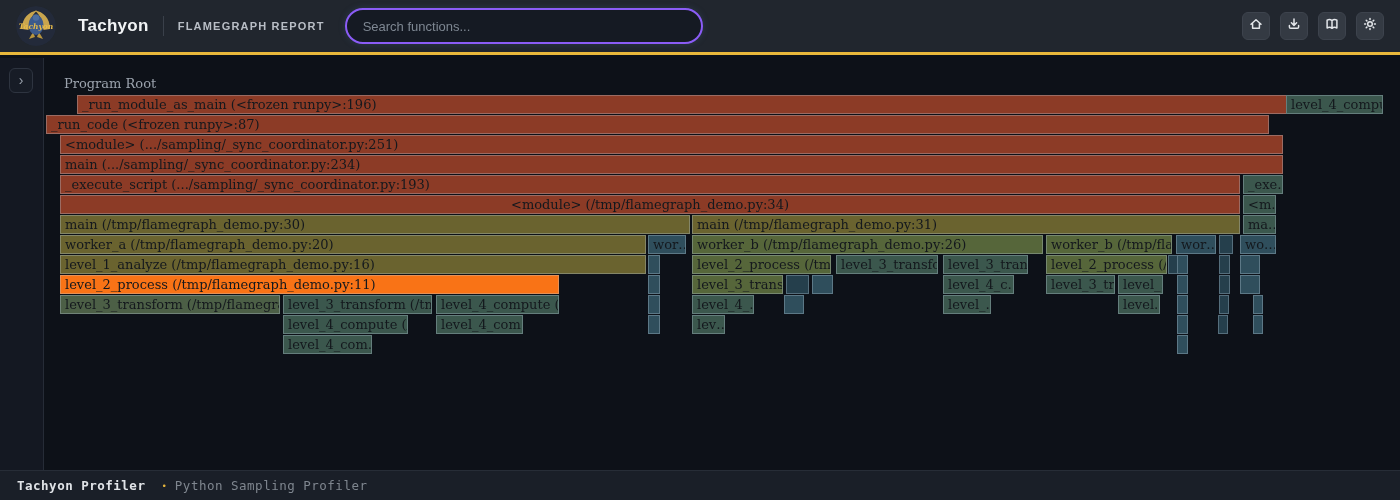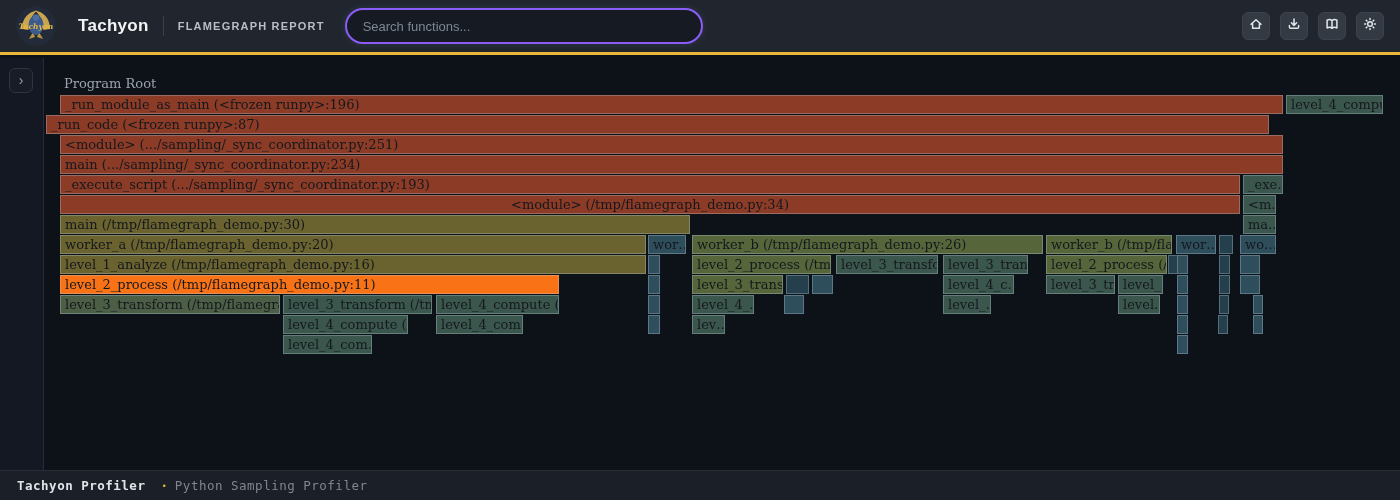--- a/index.html
+++ b/index.html
@@ -97,30 +97,31 @@
 </div>
 
 <div class="main">
   <div class="sidebar">
     <div class="sidebar-toggle">
       <span>›</span>
     </div>
   </div>
   <div class="flame-area">
       <div class="frame root" title="Program Root" style="left: 16px; top: 17px; width: 1323px; height: 19px; background: transparent;">Program Root</div>
-      <div class="frame red" title="_run_module_as_main (&lt;frozen runpy&gt;:196)" style="left: 16px; top: 37px; width: 1223px; height: 19px; background: rgb(140, 59, 38);">_run_module_as_main (&lt;frozen runpy&gt;:196)</div>
+      <div class="frame red" title="_run_module_as_main (&lt;frozen runpy&gt;:196)" style="left: 33px; top: 37px; width: 1223px; height: 19px; background: rgb(140, 59, 38);">_run_module_as_main (&lt;frozen runpy&gt;:196)</div>
       <div class="frame teal" title="level_4_comput…" style="left: 1242px; top: 37px; width: 97px; height: 19px; background: rgb(59, 87, 77);">level_4_comput…</div>
       <div class="frame red" title="_run_code (&lt;frozen runpy&gt;:87)" style="left: 2px; top: 57px; width: 1223px; height: 19px; background: rgb(140, 59, 38);">_run_code (&lt;frozen runpy&gt;:87)</div>
       <div class="frame red" title="&lt;module&gt; (.../sampling/_sync_coordinator.py:251)" style="left: 16px; top: 77px; width: 1223px; height: 19px; background: rgb(140, 59, 38);">&lt;module&gt; (.../sampling/_sync_coordinator.py:251)</div>
       <div class="frame red" title="main (.../sampling/_sync_coordinator.py:234)" style="left: 16px; top: 97px; width: 1223px; height: 19px; background: rgb(140, 59, 38);">main (.../sampling/_sync_coordinator.py:234)</div>
       <div class="frame red" title="_execute_script (.../sampling/_sync_coordinator.py:193)" style="left: 16px; top: 117px; width: 1180px; height: 19px; background: rgb(140, 59, 38);">_execute_script (.../sampling/_sync_coordinator.py:193)</div>
       <div class="frame teal" title="_exe…" style="left: 1199px; top: 117px; width: 40px; height: 19px; background: rgb(59, 87, 77);">_exe…</div>
       <div class="frame red" title="&lt;module&gt; (/tmp/flamegraph_demo.py:34)" style="left: 16px; top: 137px; width: 1180px; height: 19px; background: rgb(140, 59, 38); text-align: center;">&lt;module&gt; (/tmp/flamegraph_demo.py:34)</div>
       <div class="frame teal" title="&lt;m…" style="left: 1199px; top: 137px; width: 33px; height: 19px; background: rgb(59, 87, 77);">&lt;m…</div>
       <div class="frame olive" title="main (/tmp/flamegraph_demo.py:30)" style="left: 16px; top: 157px; width: 630px; height: 19px; background: rgb(106, 99, 47);">main (/tmp/flamegraph_demo.py:30)</div>
+      <div class="frame olive" title="main (/tmp/flamegraph_demo.py:31)" style="left: 648px; top: 157px; width: 548px; height: 19px; background: rgb(106, 99, 47);">main (/tmp/flamegraph_demo.py:31)</div>
       <div class="frame teal" title="ma…" style="left: 1199px; top: 157px; width: 33px; height: 19px; background: rgb(59, 87, 77);">ma…</div>
       <div class="frame olive" title="worker_a (/tmp/flamegraph_demo.py:20)" style="left: 16px; top: 177px; width: 586px; height: 19px; background: rgb(106, 99, 47);">worker_a (/tmp/flamegraph_demo.py:20)</div>
       <div class="frame blueteal" title="wor…" style="left: 604px; top: 177px; width: 38px; height: 19px; background: rgb(47, 78, 92);">wor…</div>
       <div class="frame green" title="worker_b (/tmp/flamegraph_demo.py:26)" style="left: 648px; top: 177px; width: 351px; height: 19px; background: rgb(86, 102, 58);">worker_b (/tmp/flamegraph_demo.py:26)</div>
       <div class="frame green" title="worker_b (/tmp/flame…" style="left: 1002px; top: 177px; width: 126px; height: 19px; background: rgb(86, 102, 58);">worker_b (/tmp/flame…</div>
       <div class="frame blueteal" title="wor…" style="left: 1132px; top: 177px; width: 40px; height: 19px; background: rgb(47, 78, 92);">wor…</div>
       <div class="frame dimteal" style="left: 1175px; top: 177px; width: 14px; height: 19px; background: rgb(37, 63, 76);"></div>
       <div class="frame blueteal" title="wo…" style="left: 1196px; top: 177px; width: 36px; height: 19px; background: rgb(47, 78, 92);">wo…</div>
       <div class="frame olive" title="level_1_analyze (/tmp/flamegraph_demo.py:16)" style="left: 16px; top: 197px; width: 586px; height: 19px; background: rgb(106, 99, 47);">level_1_analyze (/tmp/flamegraph_demo.py:16)</div>
       <div class="frame blueteal" style="left: 604px; top: 197px; width: 12px; height: 19px; background: rgb(47, 78, 92);"></div>

